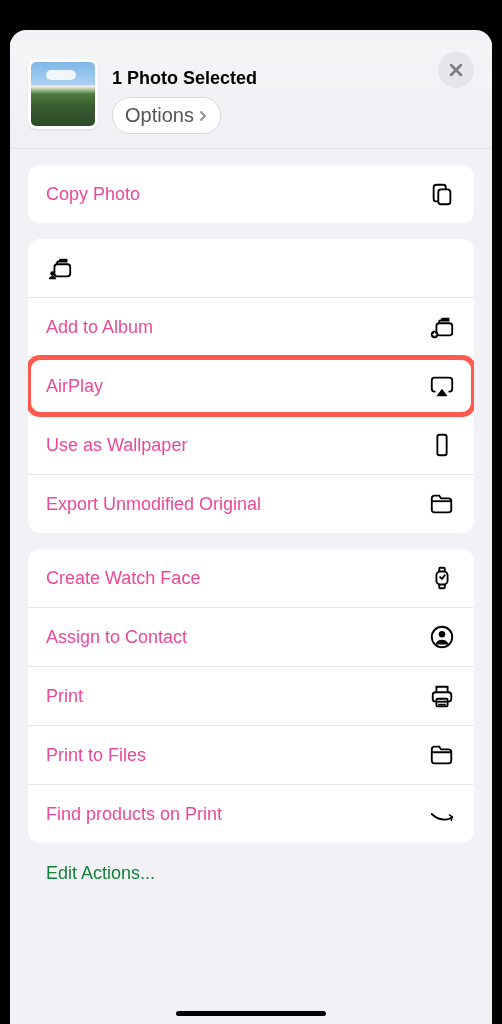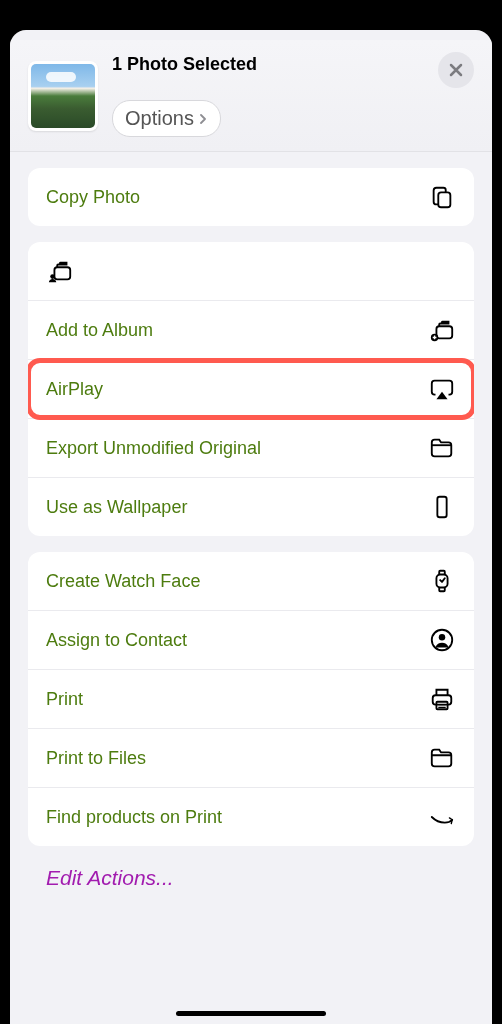--- a/index.html
+++ b/index.html
@@ -69,21 +69,22 @@
       left: 15px;
       width: 30px;
       height: 10px;
       background: rgba(255,255,255,0.85);
       border-radius: 5px;
     }
     .header-text {
       flex: 1;
       display: flex;
       flex-direction: column;
-      gap: 25px;
+      gap: 8px;
+      margin-top: 14px;
     }
     .title {
       font-size: 18px;
       font-weight: 600;
       color: #000;
     }
     .options-pill {
       display: inline-flex;
       align-items: center;
       gap: 4px;
@@ -121,21 +122,21 @@
       border-radius: 12px;
       overflow: hidden;
       margin-bottom: 16px;
     }
     .row {
       display: flex;
       align-items: center;
       justify-content: space-between;
       padding: 15px 18px;
       font-size: 18px;
-      color: #4d7c0f;
+      color: #ec4899;
       min-height: 58px;
     }
     .row + .row {
       border-top: 1px solid #eaeaee;
     }
     .row.highlighted {
       position: relative;
     }
     .row.highlighted::after {
       content: '';
@@ -157,23 +158,22 @@
       justify-content: center;
       flex-shrink: 0;
     }
     .row-icon svg {
       width: 26px;
       height: 26px;
     }
     .edit-link {
       display: block;
       padding: 4px 18px 8px 18px;
-      font-size: 21px;
-      color: #a21caf;
-      font-style: italic;
+      font-size: 18px;
+      color: #15803d;
     }
     .home-indicator {
       position: absolute;
       bottom: 8px;
       left: 50%;
       transform: translateX(-50%);
       width: 150px;
       height: 5px;
       background: #000;
       border-radius: 3px;
@@ -248,33 +248,33 @@
         <div class="row highlighted">
           <span>AirPlay</span>
           <span class="row-icon">
             <svg viewBox="0 0 28 28" fill="none" stroke="#000" stroke-width="2">
                 <path d="M7 20H6a3 3 0 0 1-3-3V8a3 3 0 0 1 3-3h16a3 3 0 0 1 3 3v9a3 3 0 0 1-3 3h-1"></path>
                 <path d="M14 17L20 25H8L14 17Z" fill="#000" stroke="none"></path>
               </svg>
           </span>
         </div>
         <div class="row">
+          <span>Use as Wallpaper</span>
+          <span class="row-icon">
+            <svg viewBox="0 0 28 28" fill="none" stroke="#000" stroke-width="2">
+                <rect x="9" y="3" width="10" height="22" rx="2.5"></rect>
+              </svg>
+          </span>
+        </div>
+        <div class="row">
           <span>Export Unmodified Original</span>
           <span class="row-icon">
             <svg viewBox="0 0 28 28" fill="none" stroke="#000" stroke-width="2">
                 <path d="M3 8a3 3 0 0 1 3-3h5l2 3h8a3 3 0 0 1 3 3v9a3 3 0 0 1-3 3H6a3 3 0 0 1-3-3V8Z"></path>
                 <path d="M3 11h21"></path>
-              </svg>
-          </span>
-        </div>
-        <div class="row">
-          <span>Use as Wallpaper</span>
-          <span class="row-icon">
-            <svg viewBox="0 0 28 28" fill="none" stroke="#000" stroke-width="2">
-                <rect x="9" y="3" width="10" height="22" rx="2.5"></rect>
               </svg>
           </span>
         </div>
       </div>
 
       <div class="group">
         <div class="row">
           <span>Create Watch Face</span>
           <span class="row-icon">
             <svg viewBox="0 0 28 28" fill="none" stroke="#000" stroke-width="2">

